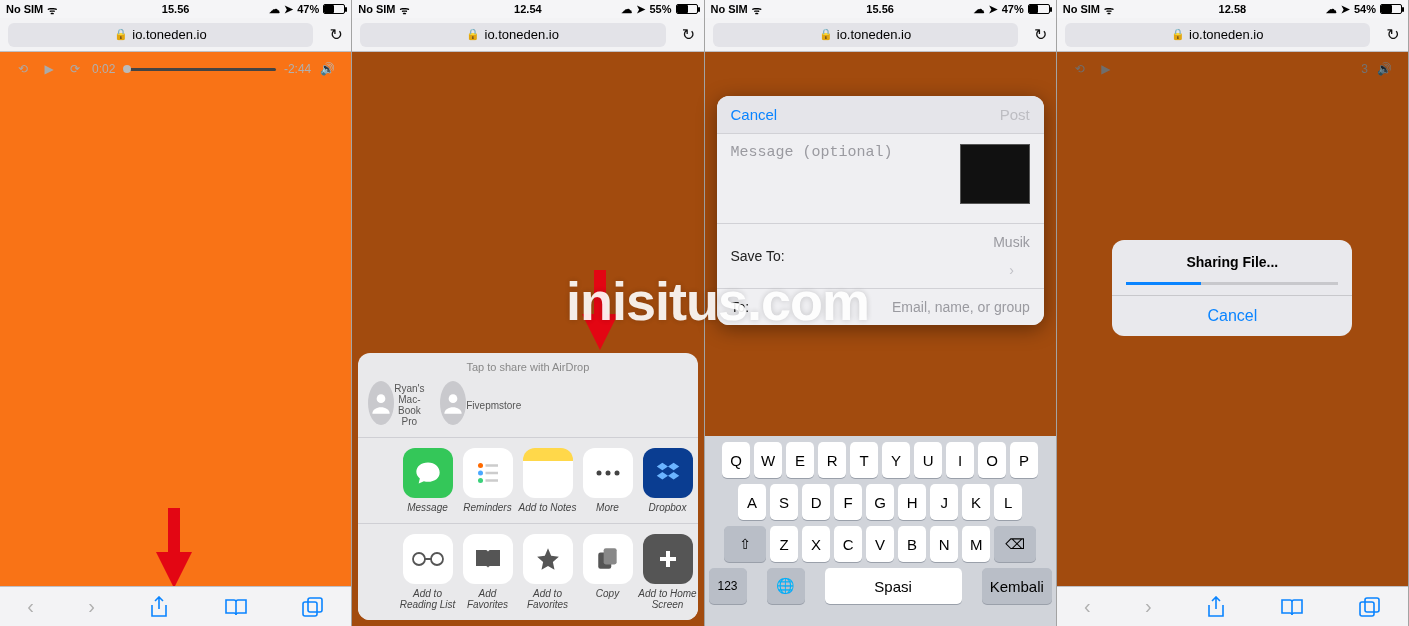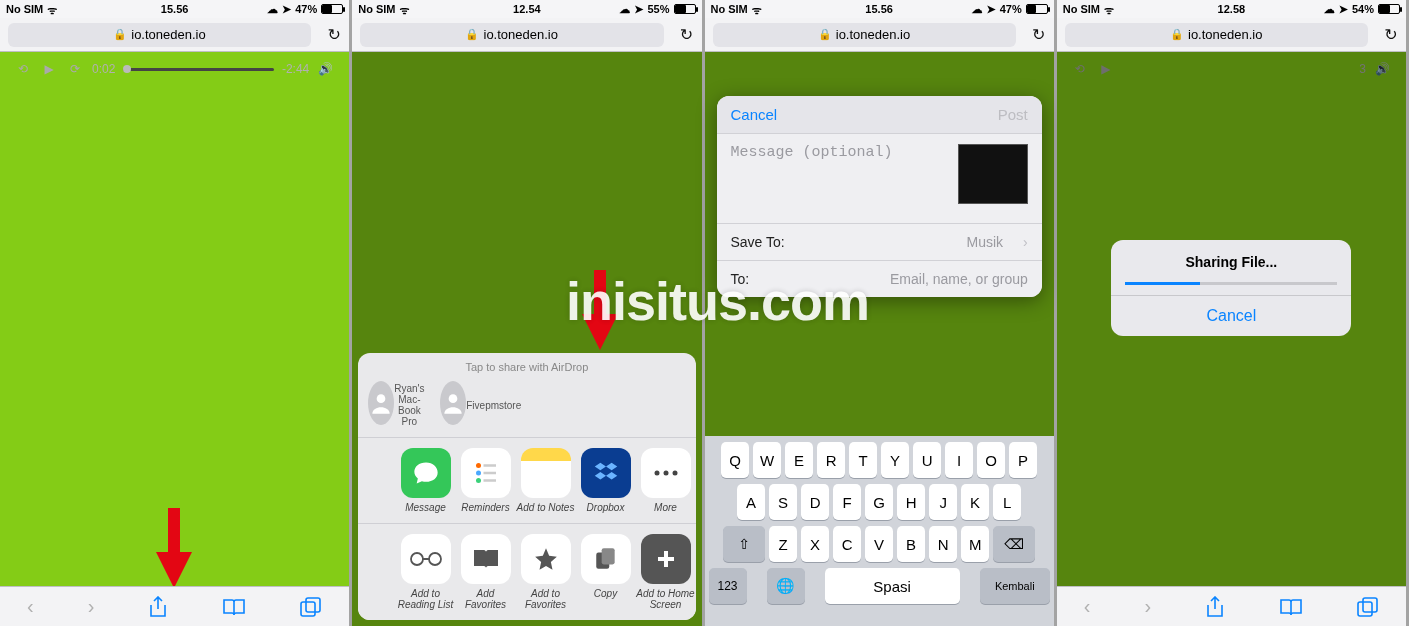--- a/index.html
+++ b/index.html
@@ -9,22 +9,22 @@
     font-family: -apple-system, "Helvetica Neue", Arial, sans-serif;
     display: flex;
     background: #fff;
     overflow: hidden;
     position: relative;
   }
   .panel {
     width: 373px;
     height: 626px;
     position: relative;
-    background: #84cc16;
-    border-right: 3px solid #a3a3a3;
+    background: #f97316;
+    border-right: 1px solid #a3a3a3;
   }
 
   
   .statusbar {
     height: 18px;
     background: #f5f5f7;
     color: #000;
     font-size: 11px;
     font-weight: 600;
     display: flex;
@@ -211,42 +211,42 @@
   }
   .compose-row {
     display:flex; justify-content:space-between; align-items:center;
     padding: 10px 14px;
     border-bottom:1px solid #d1d1d6;
     font-size:14px;
     background:#efeff2;
     color:#222;
   }
   .compose-row:last-child { border-bottom:none;text-align:right; }
-  .compose-row .value { color:#9a9aa0; display:flex; align-items:center; gap:20px;}
+  .compose-row .value { color:#9a9aa0; display:flex; align-items:center; gap:12px;flex-direction:column;}
   .chev { color:#c0c0c6; }
 
   
   .keyboard {
     position:absolute; left:0; right:0; bottom:0;
     height: 190px;
     background:#d1d4da;
     padding: 6px 4px;
   }
   .kb-row { display:flex; justify-content:center; gap:4px; margin-bottom:6px;}
   .key {
     background:#fff; border-radius:5px;
     box-shadow: 0 1px 0 #9aa0aa;
     min-width: 28px; height:36px;
     display:flex; align-items:center; justify-content:center;
     font-size:15px; color:#000;
   }
   .key-shift, .key-back { width:42px; background:#b9bec7; font-size:14px;}
   .kb-bottom { display:flex; gap:20px; }
   .key-space { flex:1; }
-  .key-return { min-width:70px; background:#b9bec7; font-size:11px;}
+  .key-return { min-width:70px; background:#b9bec7; font-size:15px;}
   .key-123 { min-width:38px; background:#b9bec7; font-size:12px;}
   .key-globe { min-width:38px; background:#b9bec7;}
 
   
   .modal-backdrop {
     position:absolute; inset:0; top:52px;
     background: rgba(0,0,0,0.35);
   }
   .share-dlg {
     position:absolute;
@@ -444,36 +444,36 @@
                 <rect x="10" y="17" width="10" height="2" fill="#ccc"></rect>
               </svg>
             </div>
           <div class="app-label">Reminders</div>
         </div>
         <div class="app-item">
           <div class="app-icon" style="background:linear-gradient(#ffd84a 26%,#fff 26%);"></div>
           <div class="app-label">Add to Notes</div>
         </div>
         <div class="app-item">
-          <div class="app-icon" style="background:#0a3d91;">
-              <svg width="30" height="30" viewBox="0 0 24 24" fill="#6bb4ff">
-                <path d="M6 3l6 4-6 4-6-4zM18 3l6 4-6 4-6-4zM6 13l6 4-6 4-6-4zM18 13l6 4-6 4-6-4z" transform="scale(0.75) translate(4 2)"></path>
-              </svg>
-            </div>
-          <div class="app-label">Dropbox</div>
-        </div>
-        <div class="app-item">
           <div class="app-icon">
               <svg width="28" height="10" viewBox="0 0 28 10">
                 <circle cx="5" cy="5" r="2.5" fill="#444"></circle>
                 <circle cx="14" cy="5" r="2.5" fill="#444"></circle>
                 <circle cx="23" cy="5" r="2.5" fill="#444"></circle>
               </svg>
             </div>
           <div class="app-label">More</div>
+        </div>
+        <div class="app-item">
+          <div class="app-icon" style="background:#0a3d91;">
+              <svg width="30" height="30" viewBox="0 0 24 24" fill="#6bb4ff">
+                <path d="M6 3l6 4-6 4-6-4zM18 3l6 4-6 4-6-4zM6 13l6 4-6 4-6-4zM18 13l6 4-6 4-6-4z" transform="scale(0.75) translate(4 2)"></path>
+              </svg>
+            </div>
+          <div class="app-label">Dropbox</div>
         </div>
       </div>
 
       <div class="actions-row">
         <div class="app-item">
           <div class="app-icon">
               <svg width="34" height="16" viewBox="0 0 34 16" fill="none" stroke="#555" stroke-width="1.8">
                 <circle cx="8" cy="8" r="6"></circle>
                 <circle cx="26" cy="8" r="6"></circle>
                 <path d="M14 8h6"></path>

